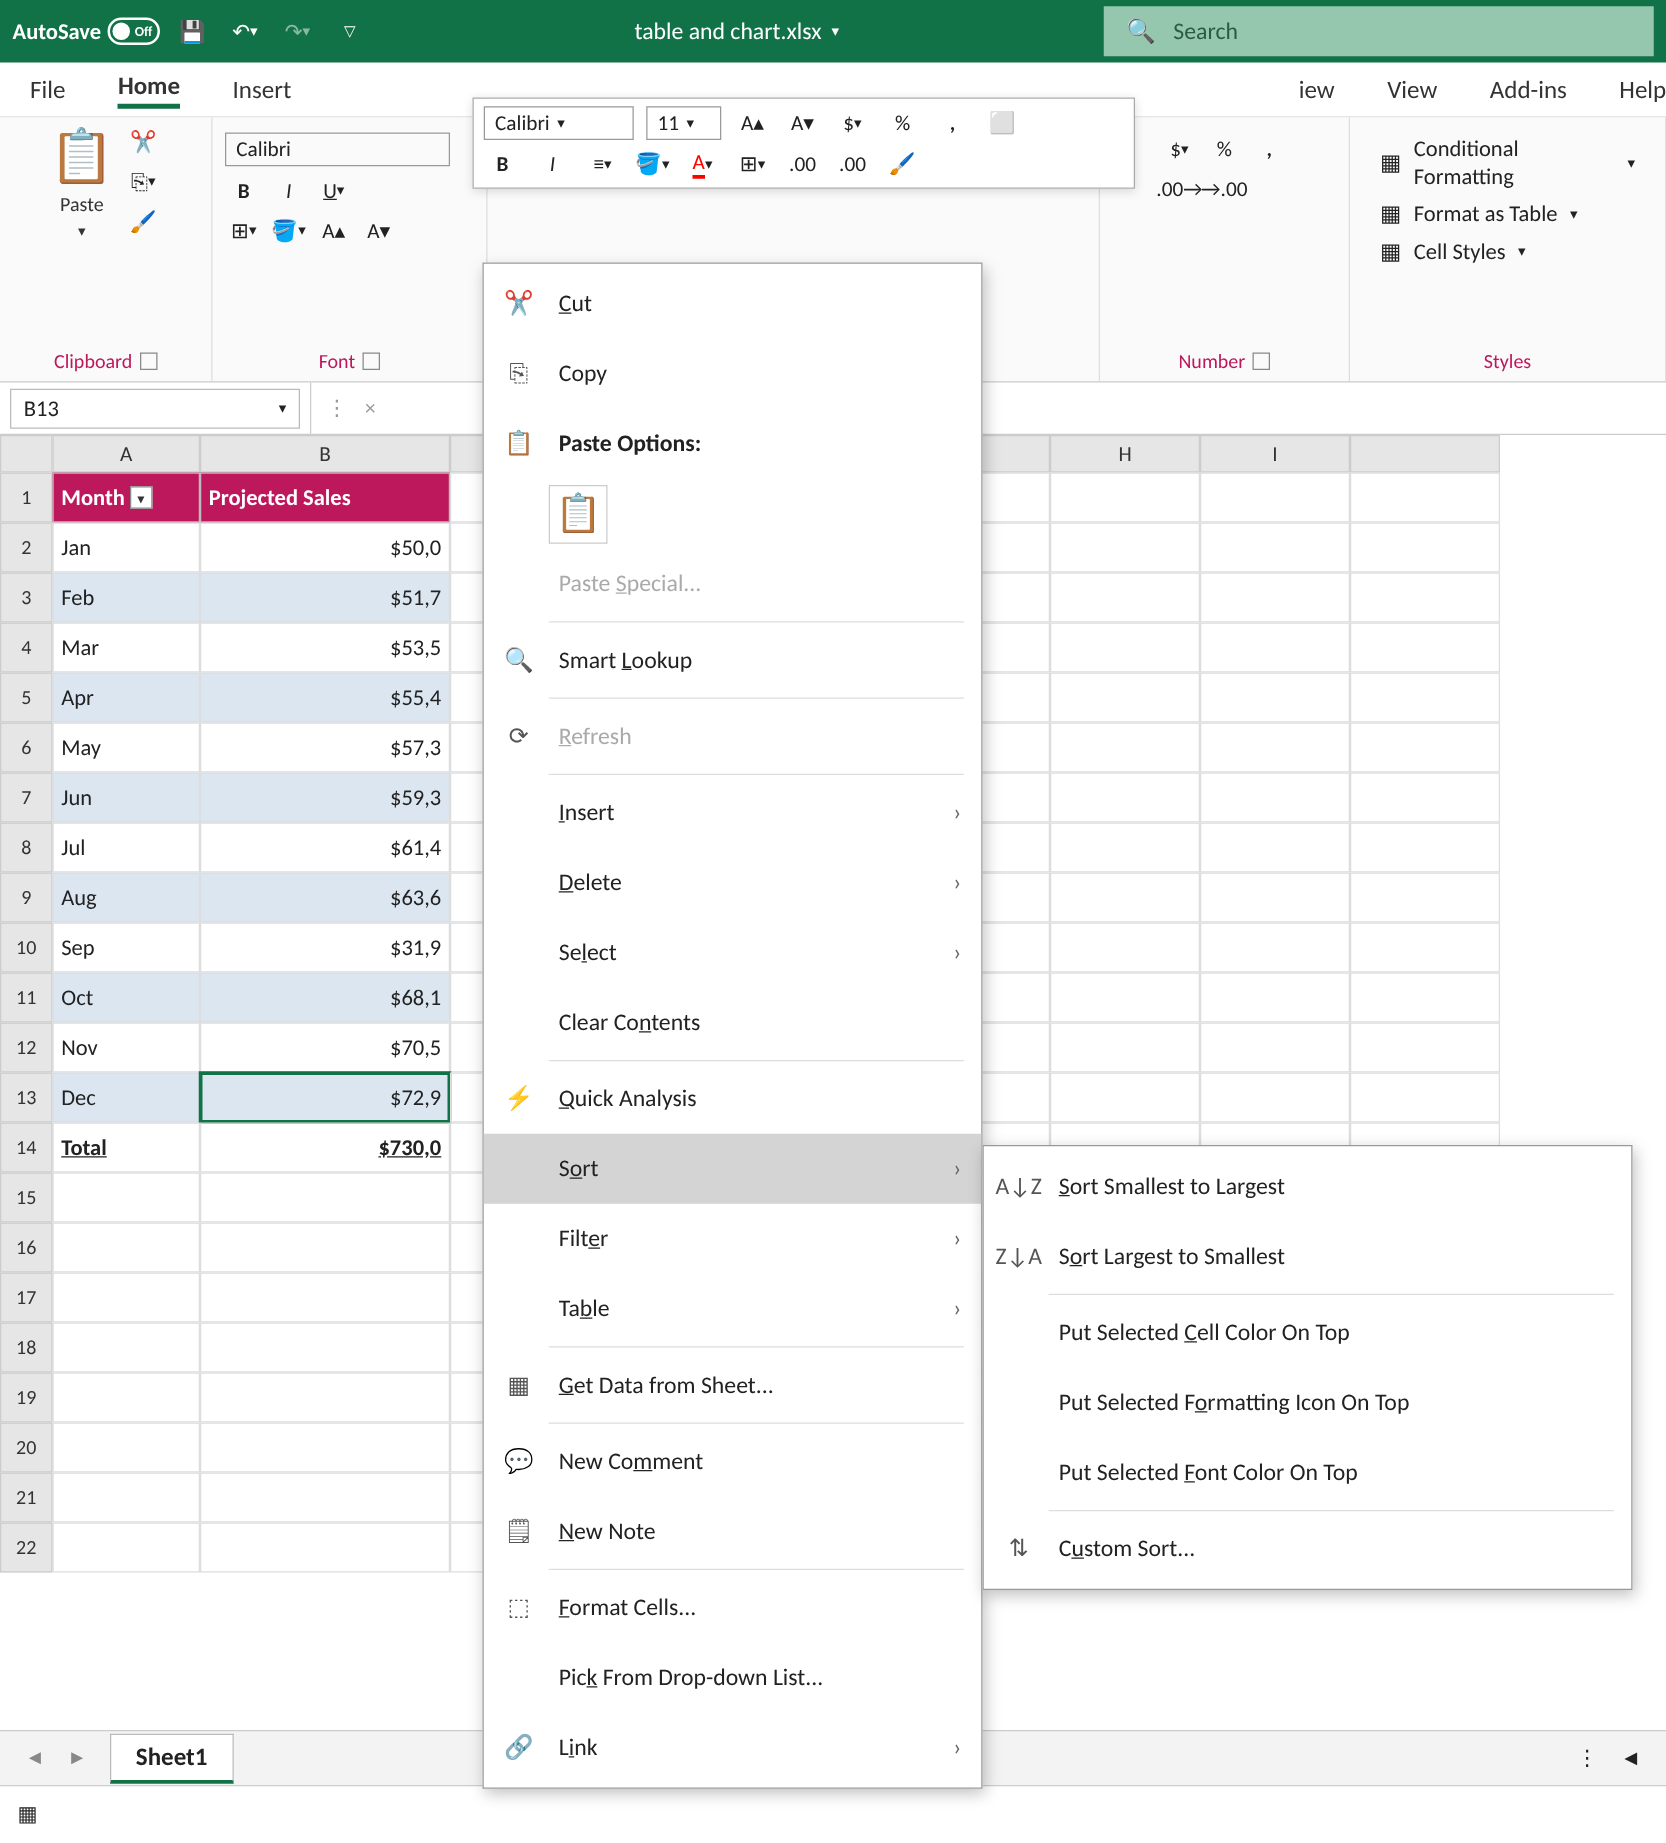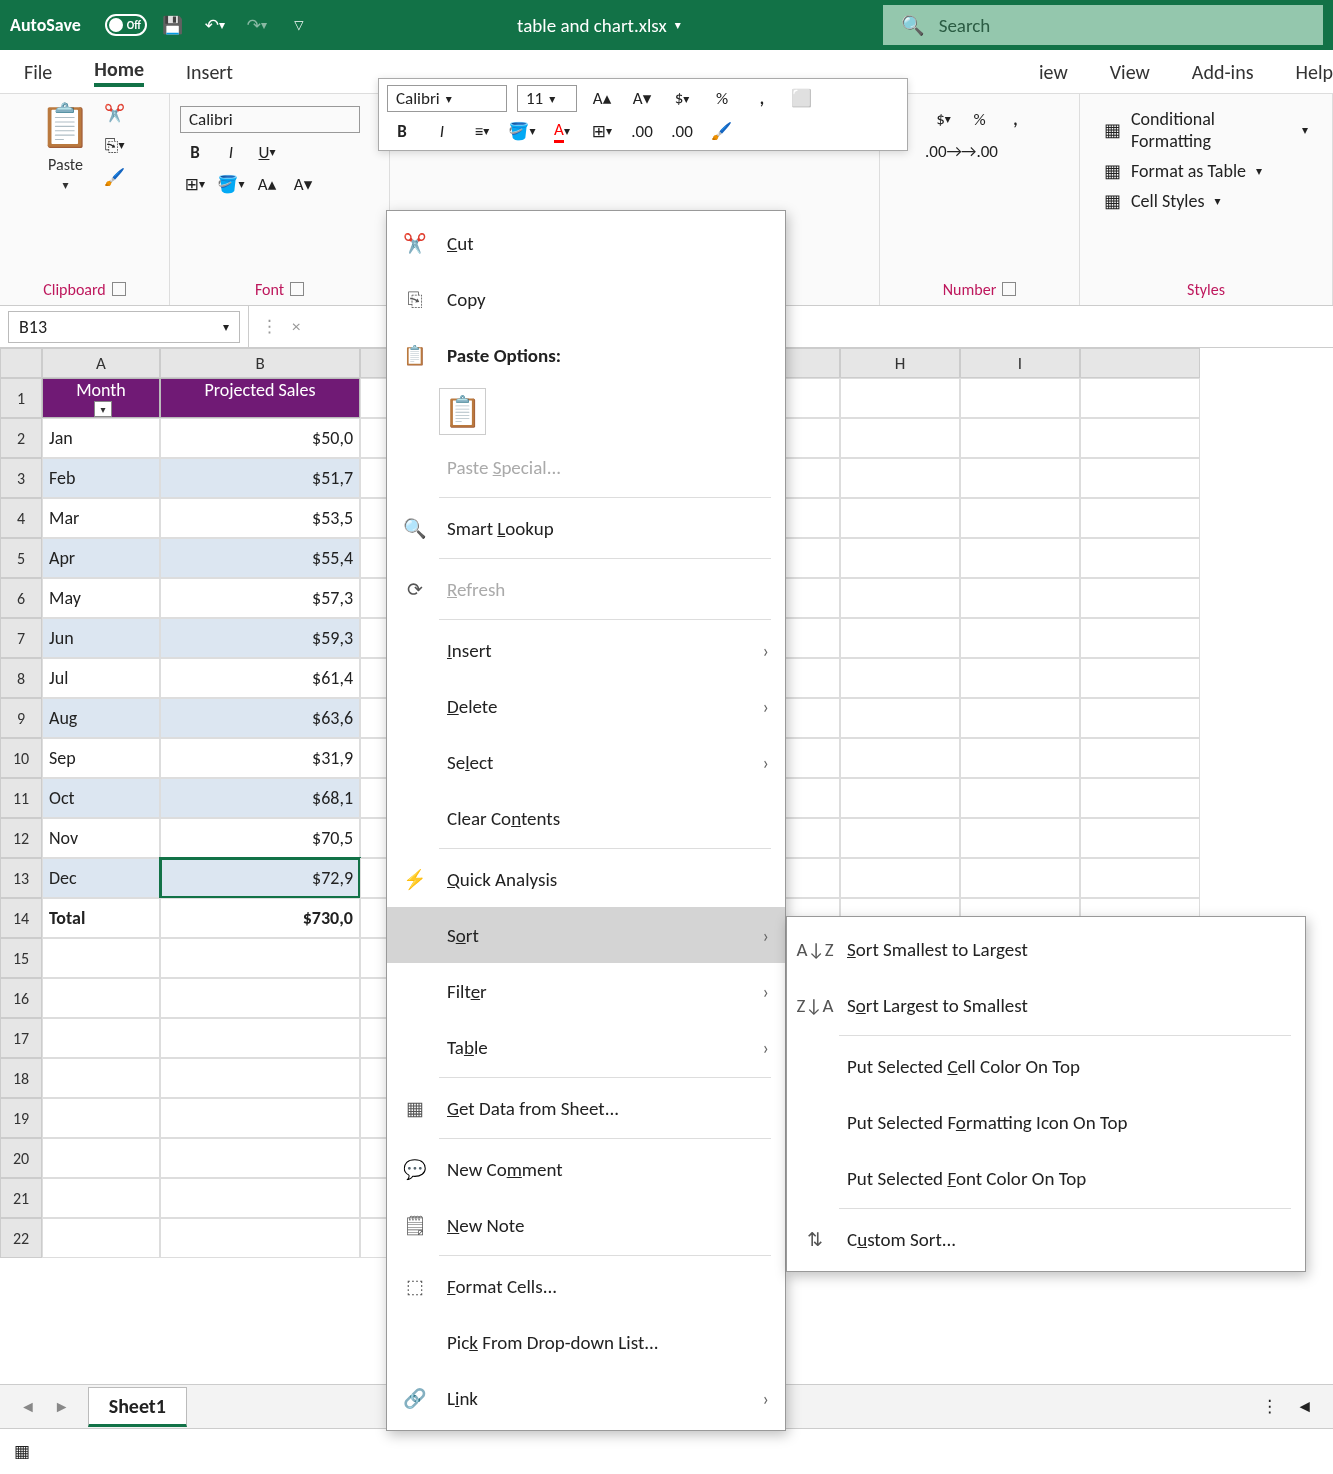--- a/index.html
+++ b/index.html
@@ -1,20 +1,20 @@
 <!DOCTYPE html>
 <html><head>
 <meta charset="utf-8">
 <style>
 * { margin:0; padding:0; box-sizing:border-box; font-family:'Segoe UI',Calibri,sans-serif; }
 body { background:#fff; width:1333px; height:1474px; overflow:hidden; font-size:17px; color:#222; }
 
 
 .titlebar { background:#127247; height:50px; display:flex; align-items:center; color:#fff; padding:0 10px; gap:10px; }
-.autosave { display:flex; align-items:center; gap:24px; font-size:18px; font-weight:600; }
+.autosave { display:flex; align-items:center; gap:5px; font-size:18px; font-weight:600; }
 .toggle { width:42px; height:22px; border:2px solid #fff; border-radius:11px; position:relative; display:flex; align-items:center; justify-content:flex-end; padding-right:4px; font-size:11px; }
 .toggle::before { content:''; width:14px; height:14px; border-radius:50%; background:#fff; position:absolute; left:2px; }
 .qat-btn { width:32px; height:32px; display:flex; align-items:center; justify-content:center; color:#fff; }
 .filename { flex:1; text-align:center; font-size:19px; font-weight:400; display:flex; align-items:center; justify-content:center; gap:8px; }
 .searchbox { background:#94c7ad; height:40px; width:440px; display:flex; align-items:center; padding:0 18px; gap:14px; color:#2b5c43; font-size:19px; }
 
 
 .tabs { display:flex; align-items:center; height:44px; padding-left:24px; gap:42px; font-size:20px; border-bottom:1px solid #ddd; }
 .tab { color:#333; cursor:pointer; }
 .tab.active { font-weight:600; border-bottom:4px solid #127247; padding-bottom:2px; }
@@ -42,24 +42,24 @@
 .fbar-row { display:flex; align-items:center; height:42px; border-bottom:1px solid #ccc; }
 .namebox { width:232px; border:1px solid #bbb; margin:4px 8px; padding:4px 10px; font-size:18px; display:flex; align-items:center; justify-content:space-between; }
 .fb-div { width:1px; background:#ccc; height:100%; }
 .fb-controls { display:flex; align-items:center; gap:14px; padding:0 12px; color:#999; }
 
 
 .grid { display:grid; grid-template-columns:42px 118px 200px 120px 120px 120px 120px 120px 120px 120px; }
 .colhead { background:#e6e6e6; border:1px solid #ccc; text-align:center; font-size:17px; height:30px; line-height:30px; color:#333; }
 .rowhead { background:#e6e6e6; border:1px solid #ccc; text-align:center; font-size:16px; height:40px; line-height:40px; color:#333; }
 .cell { border:1px solid #ddd; height:40px; padding:0 6px; display:flex; align-items:center; font-size:18px; }
-.th-cell { background:#701a75; color:#fff; font-weight:400; border:1px solid #bbb;flex-direction:column; }
+.th-cell { background:#be185d; color:#fff; font-weight:700; border:1px solid #bbb; }
 .alt { background:#dce6f1; }
 .rt { justify-content:flex-end; }
-.bold { font-weight:700; }
+.bold { font-weight:700;text-decoration:underline; }
 .selected-cell { outline:3px solid #127247; outline-offset:-2px; }
 .filter-btn { background:#fff; width:18px; height:18px; border:1px solid #888; display:inline-flex; align-items:center; justify-content:center; margin-left:4px; font-size:10px; color:#333;}
 
 
 .ctxmenu { position:absolute; left:386px; top:210px; width:400px; background:#fff; border:1px solid #999; box-shadow:2px 4px 12px rgba(0,0,0,0.25); z-index:60; padding:4px 0; }
 .ctxitem { display:flex; align-items:center; height:56px; padding:0 16px 0 14px; gap:18px; font-size:19px; cursor:default; }
 .ctxitem .ctxicon { width:28px; display:flex; justify-content:center; color:#555; }
 .ctxitem .arrow { margin-left:auto; color:#666; }
 .ctxitem.disabled { color:#aaa; }
 .ctxitem.highlight { background:#d4d4d4; }

